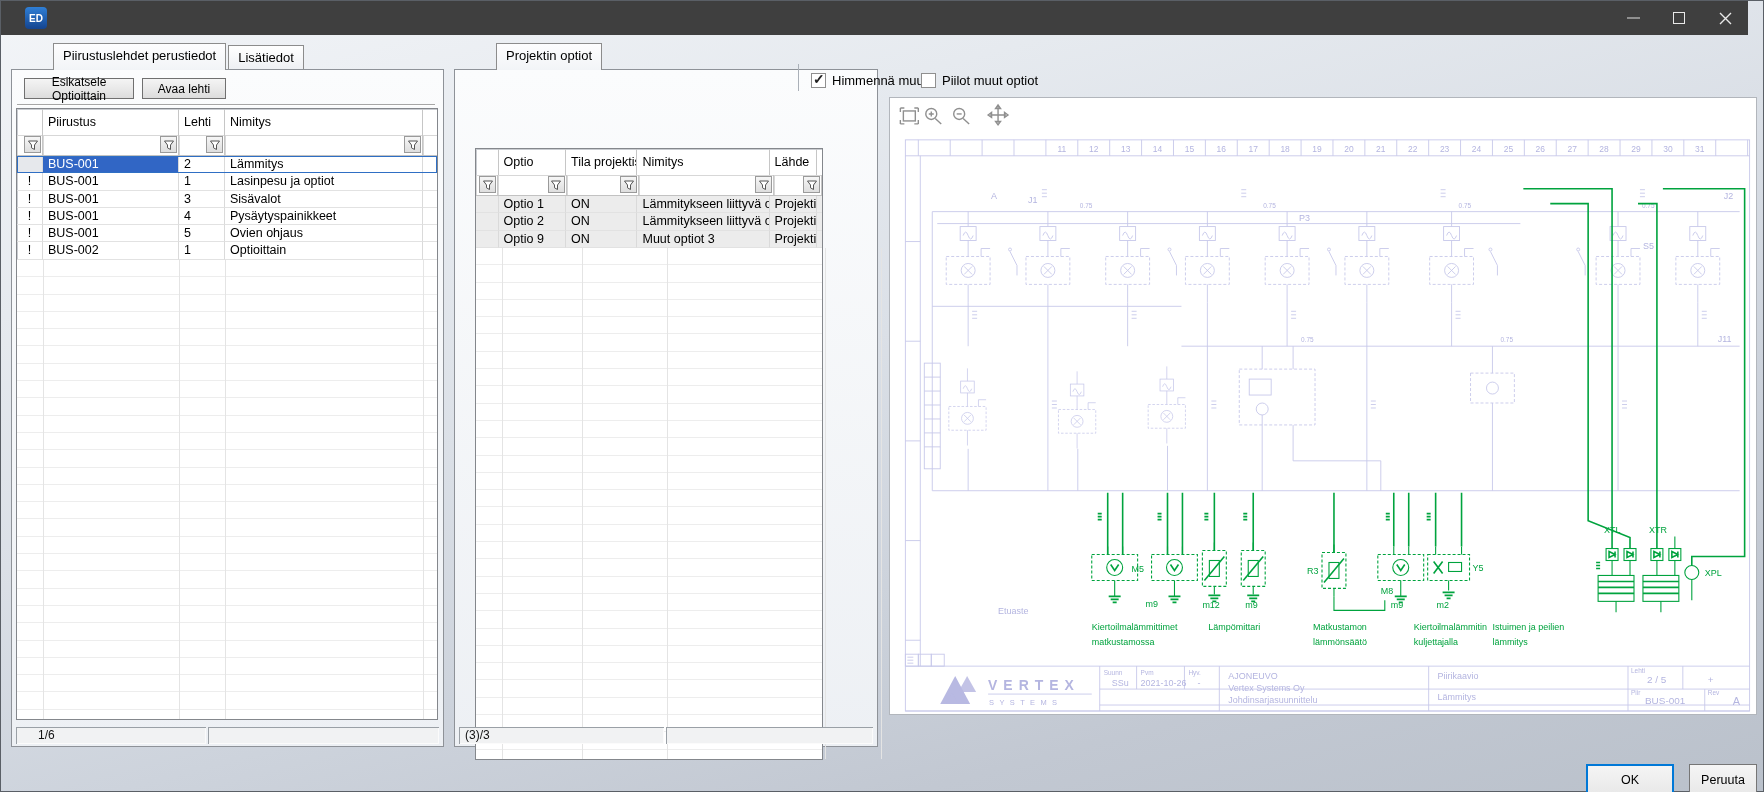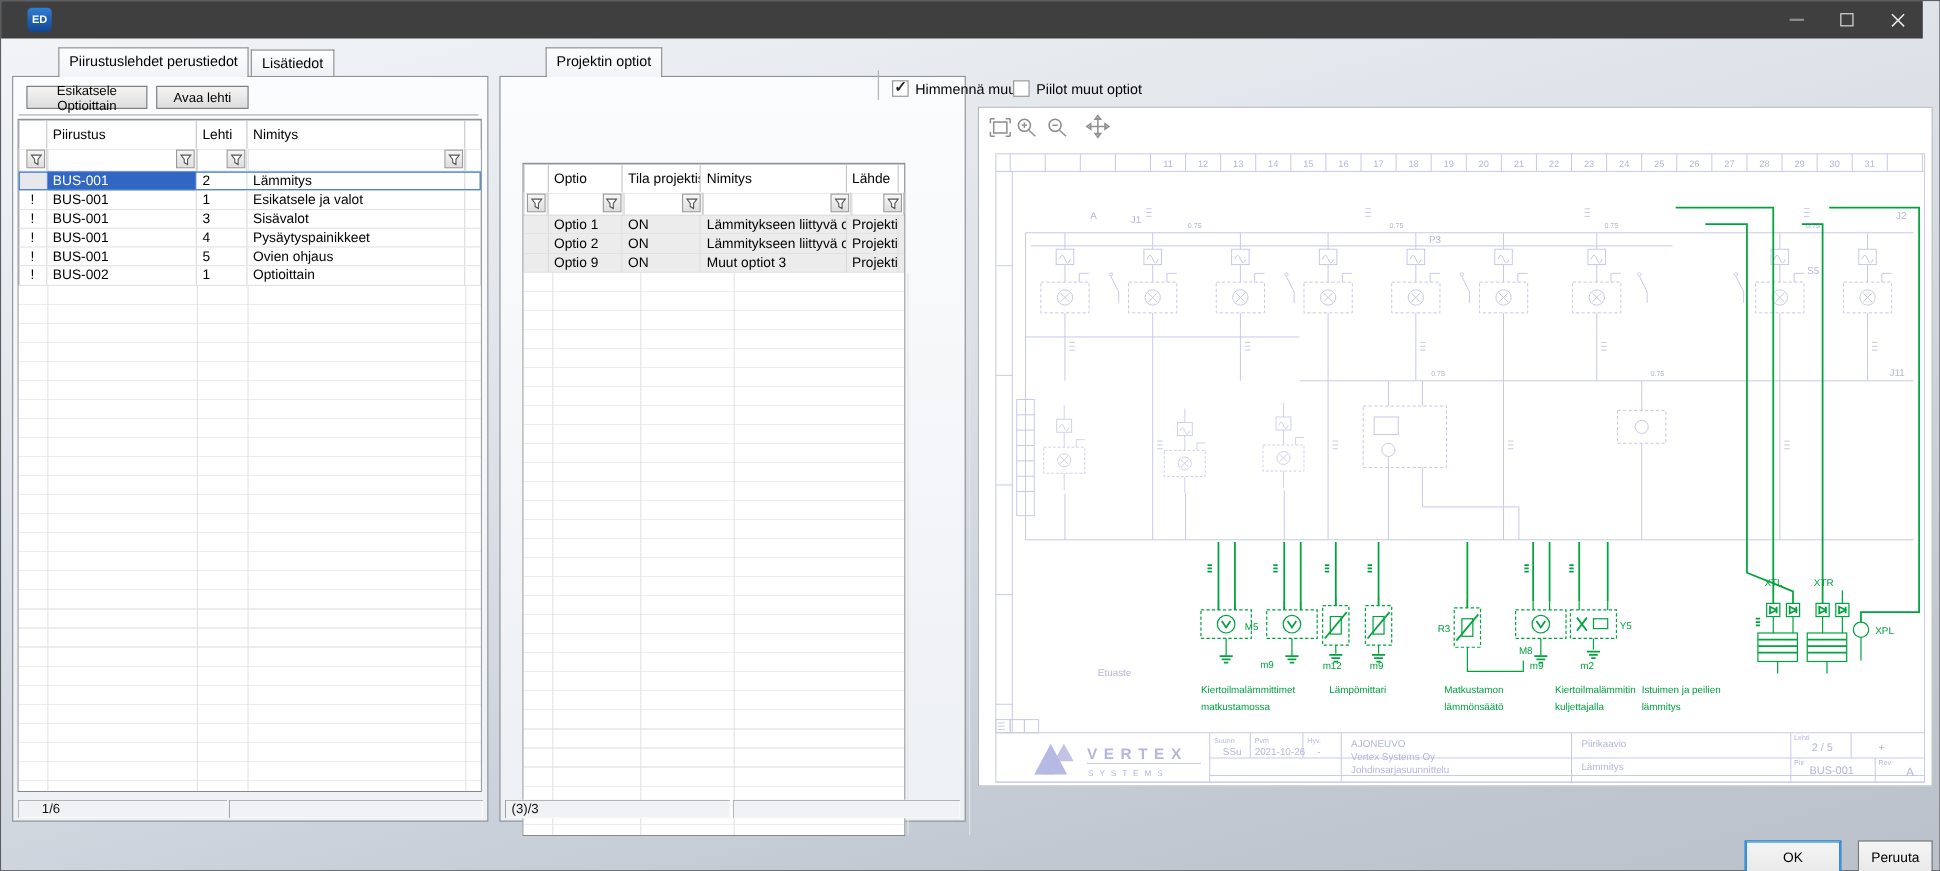--- a/index.html
+++ b/index.html
@@ -157,21 +157,21 @@
           <div class="cell c0 cc"></div>
           <div class="cell c1 sel-cell">BUS-001</div>
           <div class="cell c2">2</div>
           <div class="cell c3">Lämmitys</div>
           <div class="cell c4"></div>
         </div>
         <div class="g-row">
           <div class="cell c0 cc">!</div>
           <div class="cell c1">BUS-001</div>
           <div class="cell c2">1</div>
-          <div class="cell c3">Esikatsele ja valot</div>
+          <div class="cell c3">Lasinpesu ja optiot</div>
           <div class="cell c4"></div>
         </div>
         <div class="g-row">
           <div class="cell c0 cc">!</div>
           <div class="cell c1">BUS-001</div>
           <div class="cell c2">3</div>
           <div class="cell c3">Sisävalot</div>
           <div class="cell c4"></div>
         </div>
         <div class="g-row">

